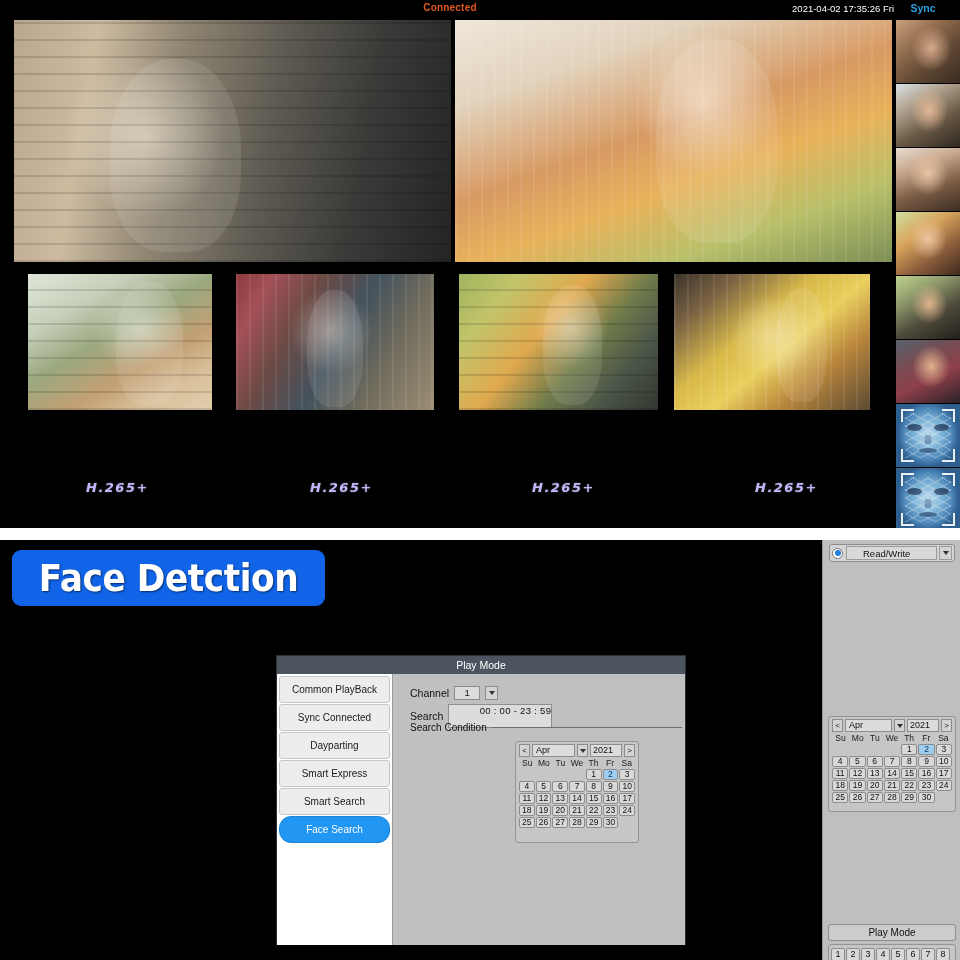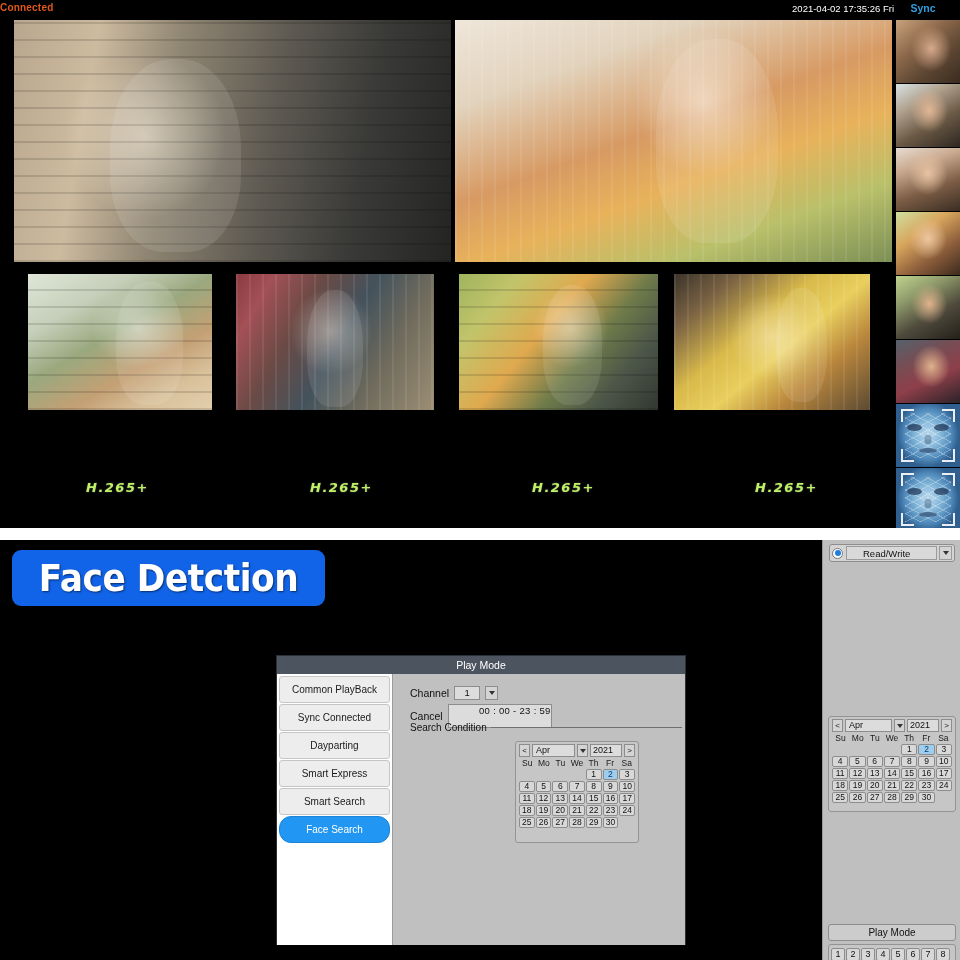--- a/index.html
+++ b/index.html
@@ -10,21 +10,21 @@
     overflow: hidden;
   }
   #root { position: relative; width: 960px; height: 960px; background: #000; }
 
   
   .topbar {
     position: absolute; top: 0; left: 0; width: 960px; height: 20px;
     background: #000; color: #fff;
   }
   .topbar .connected {
-    position: absolute; left: 0; top: 2px; width: 900px; text-align: left;
+    position: absolute; left: 0; top: 2px; width: 900px; text-align: center;
     font-size: 10px; font-weight: bold; color: #e0591c; letter-spacing: .2px;
   }
   .topbar .datetime {
     position: absolute; right: 66px; top: 3px;
     font-size: 9.5px; color: #ffffff; font-weight: normal; white-space: nowrap;
   }
   .topbar .facetab {
     position: absolute; right: 8px; top: 2px; width: 58px; text-align: center;
     font-size: 10.5px; font-weight: bold; color: #2f9ee0;
   }
@@ -46,21 +46,21 @@
   .tile-sub {
     position: absolute; top: 0; height: 136px; overflow: hidden; background: #0b0b0b;
   }
   .tile-sub.s1 { left: 28px;  width: 184px; }
   .tile-sub.s2 { left: 236px; width: 198px; }
   .tile-sub.s3 { left: 459px; width: 199px; }
   .tile-sub.s4 { left: 674px; width: 196px; }
 
   .codec-row { position: absolute; top: 460px; left: 0; width: 896px; height: 26px; }
   .codec {
-    position: absolute; top: 0; font-size: 13px; font-weight: bold; color: #bef264;
+    position: absolute; top: 0; font-size: 13px; font-weight: bold; color: #c4b5fd;
     letter-spacing: 1.5px; font-style: italic;
     font-family: "DejaVu Sans", sans-serif;
     text-shadow: 0 0 2px rgba(255,255,255,.35);
   }
   .codec.c1 { left: 86px; }
   .codec.c2 { left: 310px; }
   .codec.c3 { left: 532px; }
   .codec.c4 { left: 755px; }
 
   
@@ -556,21 +556,21 @@
 
         <div class="fld-row channel">
           <span class="fld-label">Channel</span>
           <span class="sel-box">1</span>
           <span class="sel-arrow">
               <span class="caret-d"></span>
             </span>
         </div>
 
         <div class="fld-row period">
-          <span class="fld-label">Cancel</span>
+          <span class="fld-label">Search</span>
           <span class="period-box">00 : 00  -   23 : 59</span>
         </div>
 
         <div class="searchcond">
           <span class="sc-label">Search Condition</span>
           <span class="sc-line"></span>
         </div>
 
         <div class="dlg-cal">
           <div class="cal-head">

